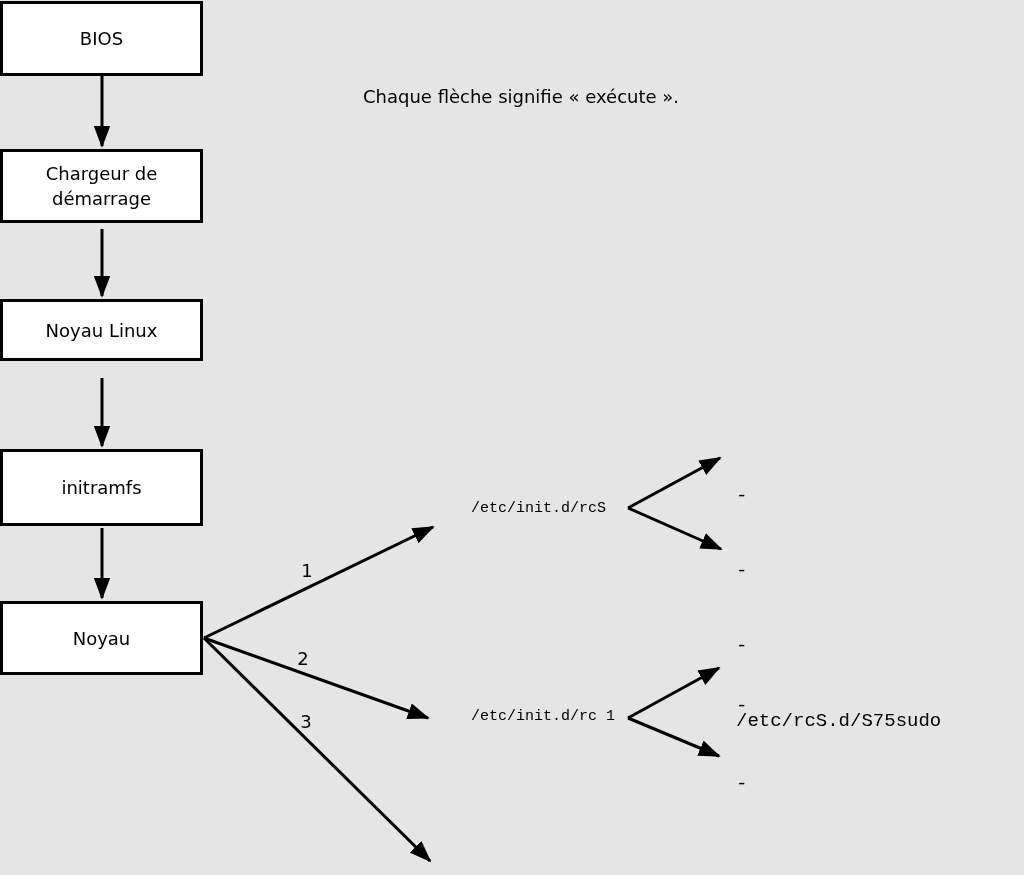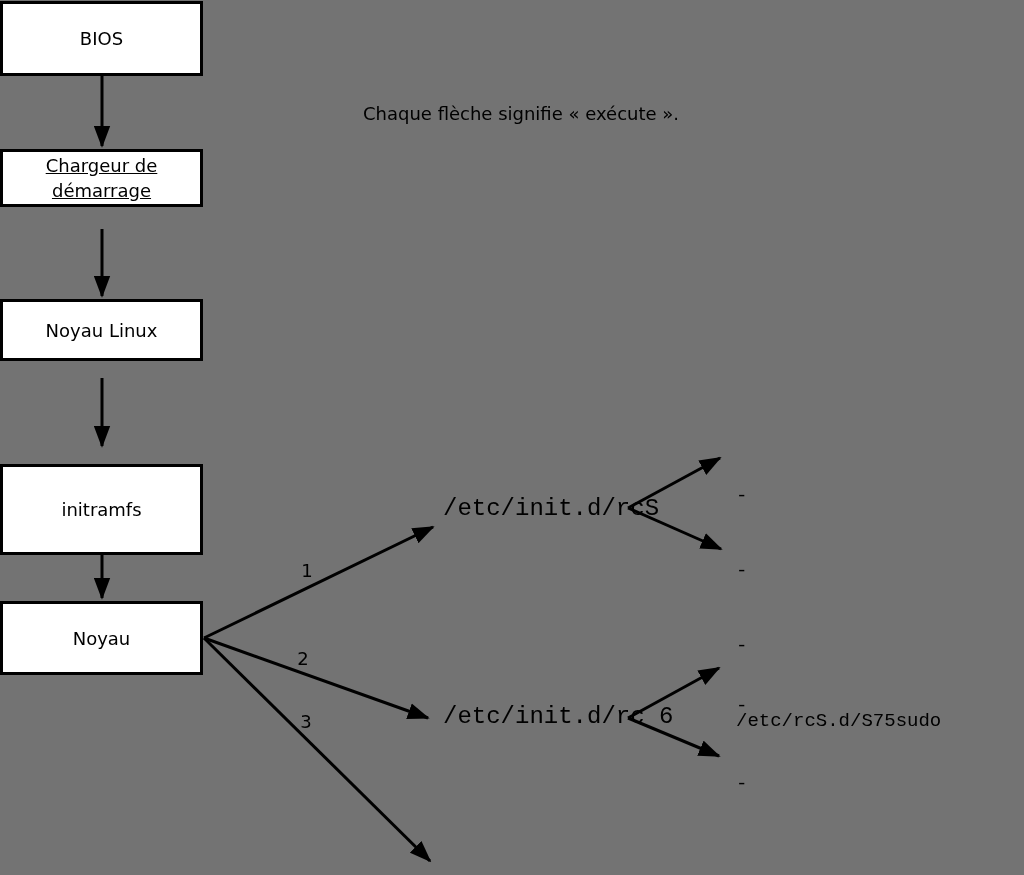--- a/index.html
+++ b/index.html
@@ -4,21 +4,21 @@
 <style>
   html, body {
     margin: 0;
     padding: 0;
     background: #ffffff;
   }
   #stage {
     position: relative;
     width: 1024px;
     height: 875px;
-    background: #737373;
+    background: #e5e5e5;
     overflow: hidden;
     color: #000000;
   }
   #arrows {
     position: absolute;
     left: 0;
     top: 0;
     width: 1024px;
     height: 875px;
     pointer-events: none;
@@ -37,52 +37,53 @@
     font-family: "DejaVu Sans", sans-serif;
     font-size: 18px;
     line-height: 25px;
     color: #000000;
   }
   .box .lbl {
     display: block;
     max-width: 150px;
   }
   #box-bios      { top: 1px;   height: 75px; }
-  #box-chargeur  { top: 149px; height: 58px; text-decoration: underline; }
+  #box-chargeur  { top: 149px; height: 74px; }
   #box-noyau     { top: 299px; height: 62px; }
-  #box-initramfs { top: 464px; height: 91px; }
+  #box-initramfs { top: 449px; height: 77px; }
   #box-init      { top: 601px; height: 74px; }
 
   .caption {
     position: absolute;
     left: 363px;
-    top: 103px;
+    top: 86px;
     font-family: "DejaVu Sans", sans-serif;
     font-size: 18px;
     line-height: 22px;
     white-space: pre;
   }
   .branch-num {
     position: absolute;
     transform: translateX(-50%);
     font-family: "DejaVu Sans", sans-serif;
     font-size: 18px;
     line-height: 22px;
   }
   #num-1 { left: 307px; top: 560px; }
   #num-2 { left: 303px; top: 648px; }
   #num-3 { left: 306px; top: 711px; }
 
   .mono {
     position: absolute;
     font-family: "Liberation Mono", monospace;
-    font-size: 24px;
+    font-size: 15px;
     line-height: 24px;
     white-space: pre;
     color: #000000;
+    margin-left: 28px;
   }
   #target-rcs   { left: 443px; top: 497px; }
   #target-rc2   { left: 443px; top: 705px; }
   #target-getty { left: 450px; top: 894px; }
 
   .script-list {
     position: absolute;
     font-family: "Liberation Mono", monospace;
     font-size: 19px;
     white-space: pre;
@@ -137,21 +138,21 @@
     <span class="lbl">Noyau</span>
   </div>
 
   <div class="caption">Chaque flèche signifie « exécute ».</div>
 
   <div class="branch-num" id="num-1">1</div>
   <div class="branch-num" id="num-2">2</div>
   <div class="branch-num" id="num-3">3</div>
 
   <div class="mono" id="target-rcs">/etc/init.d/rcS</div>
-  <div class="mono" id="target-rc2">/etc/init.d/rc 6</div>
+  <div class="mono" id="target-rc2">/etc/init.d/rc 1</div>
   <div class="mono" id="target-getty">getty</div>
 
   <div class="script-list" id="rcs-list">
     <div>-</div>
     <div>-</div>
     <div>-</div>
     <div>/etc/rcS.d/S75sudo</div>
   </div>
 
   <div class="script-list" id="rc2-list">

